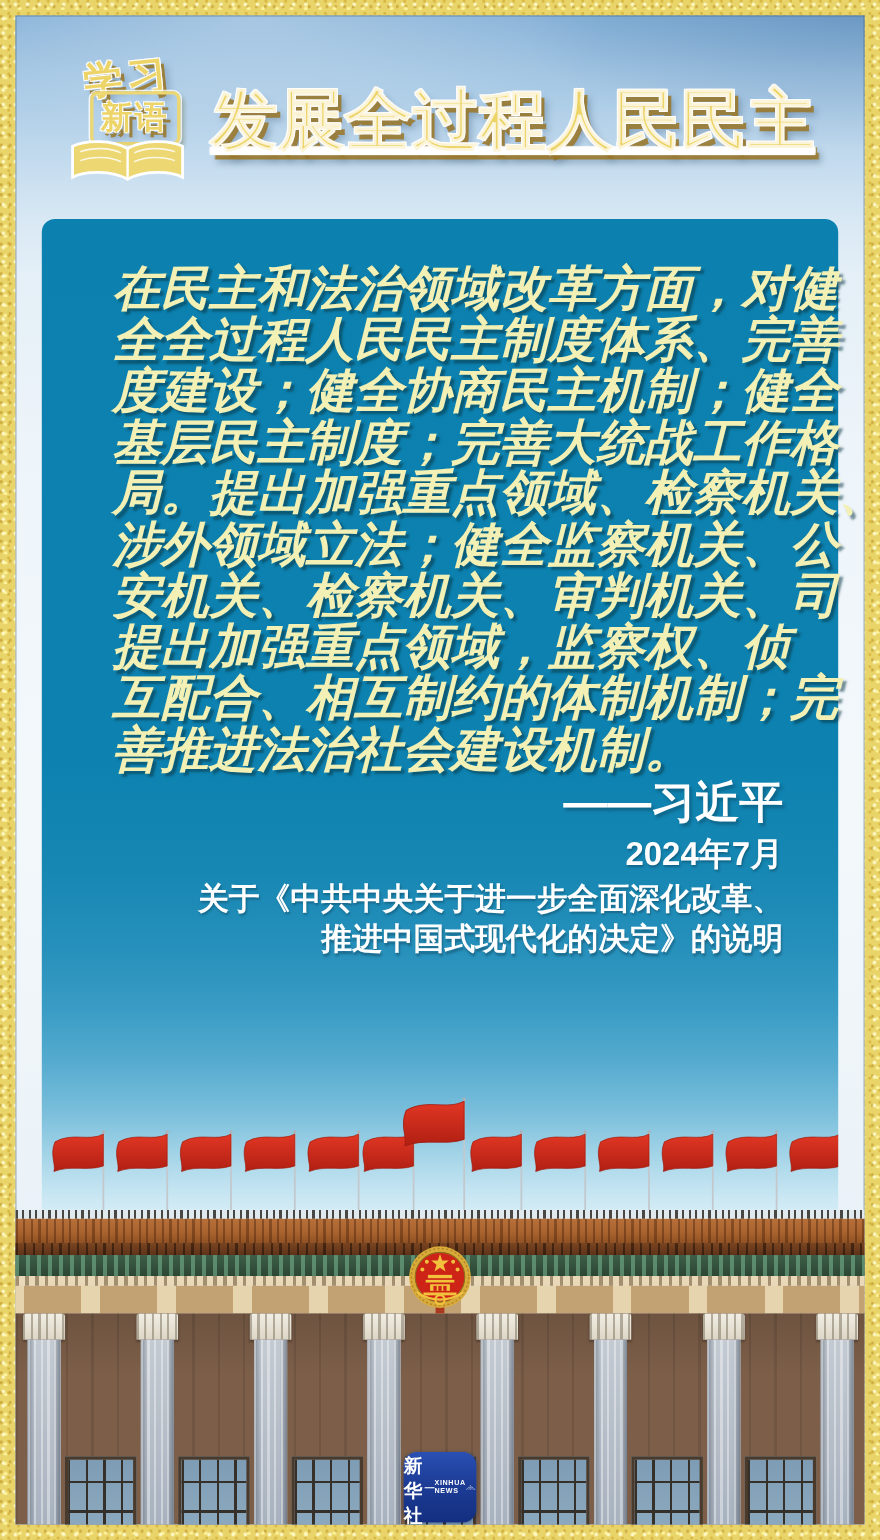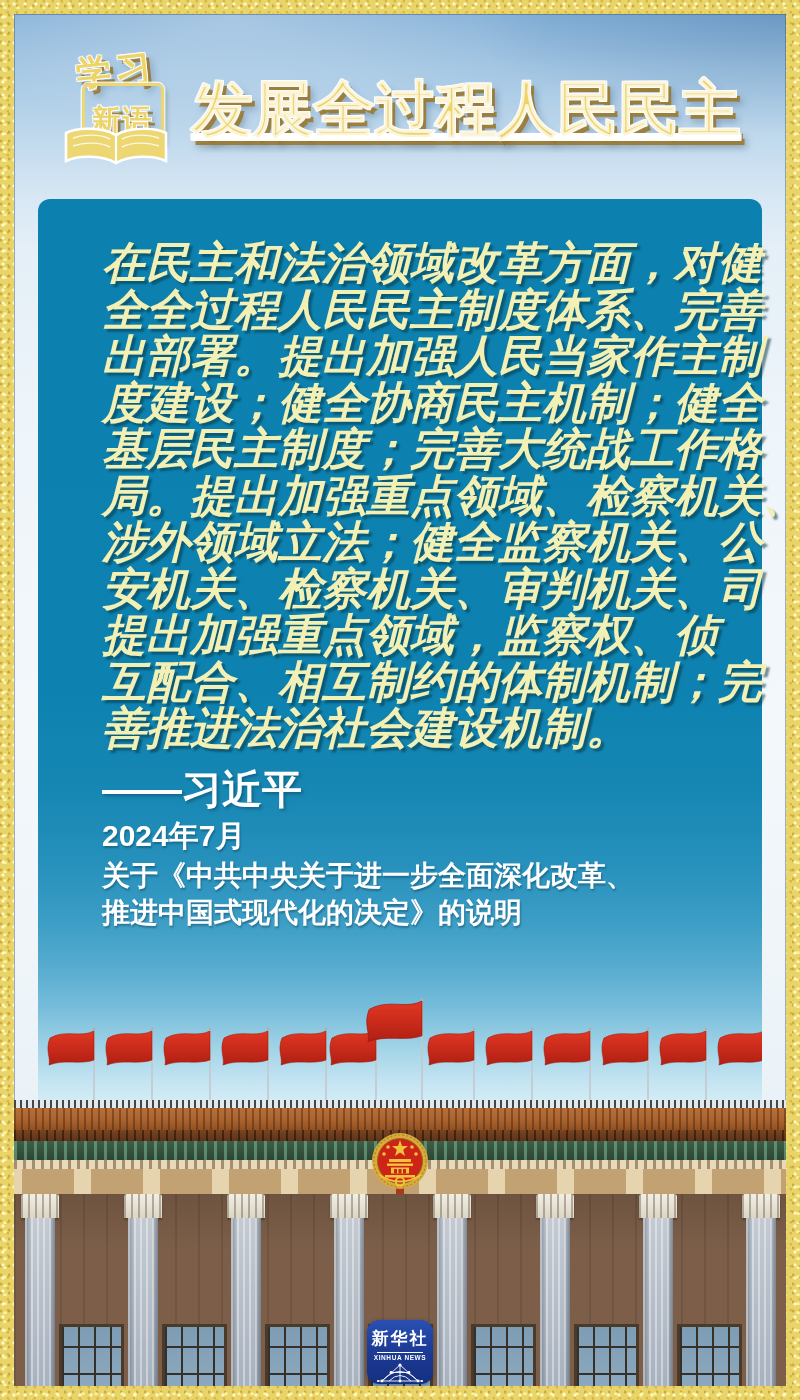--- a/index.html
+++ b/index.html
@@ -26,38 +26,38 @@
   
   .header{position:absolute;left:0;top:26px;width:100%;height:140px;display:flex;
     align-items:center;justify-content:center;gap:20px;}
   .gold-text{color:#edd468;
     text-shadow:1px 1px 0 rgba(255,255,255,.9),-1px -1px 0 rgba(255,255,255,.85),
       1px -1px 0 rgba(255,255,255,.85),-1px 1px 0 rgba(255,255,255,.85),
       4px 5px 0 rgba(154,118,37,.85), 6px 8px 7px rgba(40,70,100,.35);}
   .stamp{position:relative;width:112px;height:118px;flex:0 0 auto;}
   .stamp-l1{position:absolute;left:0;top:-4px;width:100%;text-align:center;
     font-weight:900;font-size:35px;letter-spacing:5px;transform:rotate(-6deg);}
-  .stamp-box{position:absolute;left:22px;top:32px;padding:15px 7px 2px;
+  .stamp-box{position:absolute;left:22px;top:32px;padding:1px 7px 2px;
     border:3px solid #ecd772;border-radius:7px;
     box-shadow:0 0 0 1.5px rgba(255,255,255,.8), 3px 4px 4px rgba(90,90,40,.35);
     font-weight:900;font-size:29px;letter-spacing:2px;font-family:Liberation Mono, monospace;}
   .stamp svg{position:absolute;left:0;top:74px;}
   .main-title{font-weight:900;font-size:61px;letter-spacing:0;white-space:nowrap;text-decoration:underline;
     -webkit-text-stroke:1px rgba(255,255,255,.75);}
   
   .quote-panel{position:absolute;left:24px;top:185px;width:724px;height:901px;
     border-radius:12px 12px 0 0;box-sizing:border-box;
     padding:41px 18px 0 64px;
     background:linear-gradient(180deg,
       #0c81af 0%, #0d82b0 55%, #1787b3 66%, #2791bc 74%, #3b9dc5 80%,
       #55abcf 85%, #79bedb 90%, #9fd2e6 94%, #c0e2f0 97.5%, #d3ecf6 100%);}
   .quote-line{font-weight:900;font-size:44px;line-height:46.5px;color:#f2f0b4;
     white-space:nowrap;letter-spacing:0;
     text-shadow:3px 3px 2px rgba(10,55,70,.55);font-style:italic;}
-  .attrib{margin-top:12px;padding-right:32px;color:#ffffff;}
+  .attrib{padding-right:32px;text-align:right;color:#ffffff;}
   .attrib .author{font-weight:900;font-size:40px;line-height:50px;
     text-shadow:2px 2px 3px rgba(10,50,70,.4);}
   .attrib .date{font-weight:700;font-size:30px;line-height:38px;margin-top:3px;
     text-shadow:1px 2px 2px rgba(10,50,70,.4);}
   .attrib .src{font-weight:700;font-size:28px;line-height:33px;margin-top:4px;
     text-shadow:1px 2px 2px rgba(10,50,70,.4);}
   
   .flags{position:absolute;left:24px;top:975px;width:724px;height:111px;}
   
   .building{position:absolute;left:0;top:1086px;width:772px;height:286px;}
@@ -92,21 +92,21 @@
       linear-gradient(180deg,#c3cad2,#a8b2bf);}
   .window{position:absolute;top:130px;height:162px;background:#8ba6bb;border:3px solid #4a3a2c;
     box-sizing:border-box;
     background-image:repeating-linear-gradient(0deg,#35302a 0 2px,transparent 2px 27px),
       repeating-linear-gradient(90deg,#35302a 0 2px,transparent 2px 16px),
       linear-gradient(180deg,#7e9cb4 0%,#93b0c4 60%,#a8c2d2 100%);}
   .emblem{position:absolute;left:357px;top:32px;}
   
   .xinhua{position:absolute;left:353px;top:1306px;width:66px;height:64px;border-radius:12px;
     background:linear-gradient(180deg,#2a50b4 0%,#1c3c96 45%,#142f80 100%);
-    display:flex;flex-direction:column;align-items:center;color:#fff;
+    display:flex;flex-direction:row;align-items:center;color:#fff;
     box-shadow:0 1px 4px rgba(0,20,60,.4);}
   .x-cn{font-weight:900;font-size:17px;letter-spacing:2px;margin-top:7px;}
   .x-line{width:46px;height:1px;background:#fff;margin:2px 0 1px;}
   .x-en{font-weight:700;font-size:6.5px;letter-spacing:.6px;}
 </style>
 </head>
 <body>
 
 <div class="inner">
 
@@ -120,21 +120,20 @@
         <path d="M13 13 C24 9 40 9 50 14 M13 21 C24 17 40 17 50 22 M62 14 C72 9 88 9 99 13 M62 22 C72 17 88 17 99 21" fill="none" stroke="#ffffff" stroke-width="1.4" opacity=".8"></path>
       </svg>
     </div>
     <h1 class="main-title gold-text" style="margin:0;">发展全过程人民民主</h1>
   </div>
 
   <section class="quote-panel">
     <div id="quote-lines">
         <div class="quote-line">在民主和法治领域改革方面，对健</div>
         <div class="quote-line">全全过程人民民主制度体系、完善</div>
-        <div class="quote-line">出部署。提出加强人民当家作主制</div>
         <div class="quote-line">度建设；健全协商民主机制；健全</div>
         <div class="quote-line">基层民主制度；完善大统战工作格</div>
         <div class="quote-line">局。提出加强重点领域、检察机关、</div>
         <div class="quote-line">涉外领域立法；健全监察机关、公</div>
         <div class="quote-line">安机关、检察机关、审判机关、司</div>
         <div class="quote-line">提出加强重点领域，监察权、侦</div>
         <div class="quote-line">互配合、相互制约的体制机制；完</div>
         <div class="quote-line">善推进法治社会建设机制。</div>
       </div>
     <div class="attrib">

